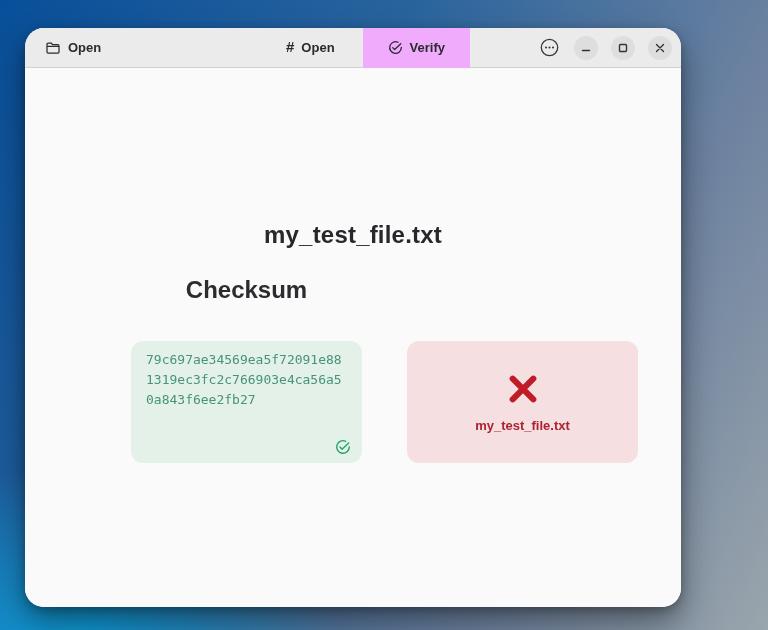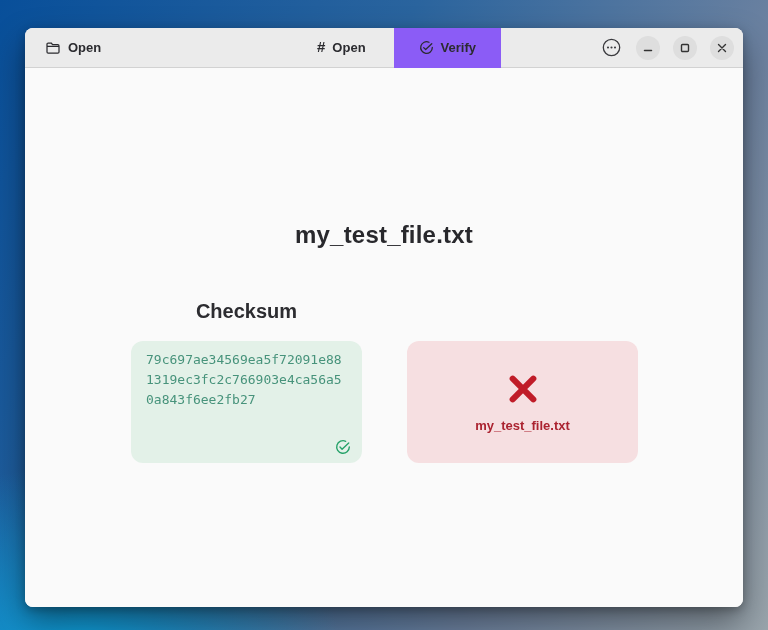--- a/index.html
+++ b/index.html
@@ -4,22 +4,22 @@
 <style>
   html,body{margin:0;padding:0;}
   body{
     width:768px;height:630px;overflow:hidden;position:relative;
     font-family:"Liberation Sans",sans-serif;
     background:
       radial-gradient(ellipse 55% 45% at 10% 102%, rgba(12,161,220,.95) 0%, rgba(12,161,220,0) 62%),
       linear-gradient(118deg, #084f9a 0%, #2a649e 38%, #6d82a0 72%, #9aa5ac 100%);
   }
   .window{
-    position:absolute;left:25px;top:28px;width:718px;height:579px;
-    border-radius:8px;overflow:hidden;
+    position:absolute;left:25px;top:28px;width:656px;height:579px;
+    border-radius:19px;overflow:hidden;
     box-shadow:0 16px 34px rgba(0,0,0,.42), 0 3px 10px rgba(0,0,0,.25);
     background:#fafafa;
   }
   
   .headerbar{
     position:absolute;left:0;top:0;right:0;height:39px;
     background:#ebebeb;border-bottom:1px solid #d2d2d2;
   }
   .hb-btn{
     position:absolute;top:0;height:39px;display:flex;align-items:center;gap:7px;
@@ -29,39 +29,39 @@
   .open-btn{left:14px;}
   .tab-group{
     position:absolute;left:50%;top:0;height:39px;transform:translateX(-50%);
     margin-left:18px;display:flex;align-items:center;gap:14px;
   }
   .tab{
     display:flex;align-items:center;gap:7px;height:28px;
     color:#2b2b2f;font-weight:700;font-size:13px;border-radius:7px;
     padding:0 14px;
   }
-  .tab.active{background:#8b5cf6;padding:16px 25px;align-items:center;}
+  .tab.active{background:#f0abfc;padding:16px 25px;align-items:center;}
   .hash-glyph{font-size:15px;font-weight:700;line-height:1;transform:translateY(-1px);}
   .hb-right{
     position:absolute;right:9px;top:0;height:39px;display:flex;align-items:center;gap:13px;
   }
   .menu-btn{display:flex;align-items:center;justify-content:center;width:24px;height:24px;background:transparent;border:none;}
   .circle-btn{
     width:24px;height:24px;border-radius:50%;background:#dedede;border:none;
     display:flex;align-items:center;justify-content:center;padding:0;
   }
   
   .content{position:absolute;left:0;top:40px;right:0;bottom:0;background:#fafafa;text-decoration:underline;}
   .page-title{
     position:absolute;left:0;right:0;top:153px;text-align:center;
     font-size:24px;font-weight:700;color:#28282c;letter-spacing:.2px;
   }
   .col-heading{
-    position:absolute;top:232px;width:231px;text-align:center;
-    font-size:20px;font-weight:700;color:#2c2c30;
+    position:absolute;top:208px;width:231px;text-align:center;
+    font-size:24px;font-weight:700;color:#2c2c30;
   }
   .heading-checksum{left:106px;}
   .heading-file{left:382px;}
   .card{
     position:absolute;top:273px;width:231px;height:122px;border-radius:12px;
   }
   .checksum-card{
     left:106px;background:#e3f1e8;
   }
   .checksum-value{

